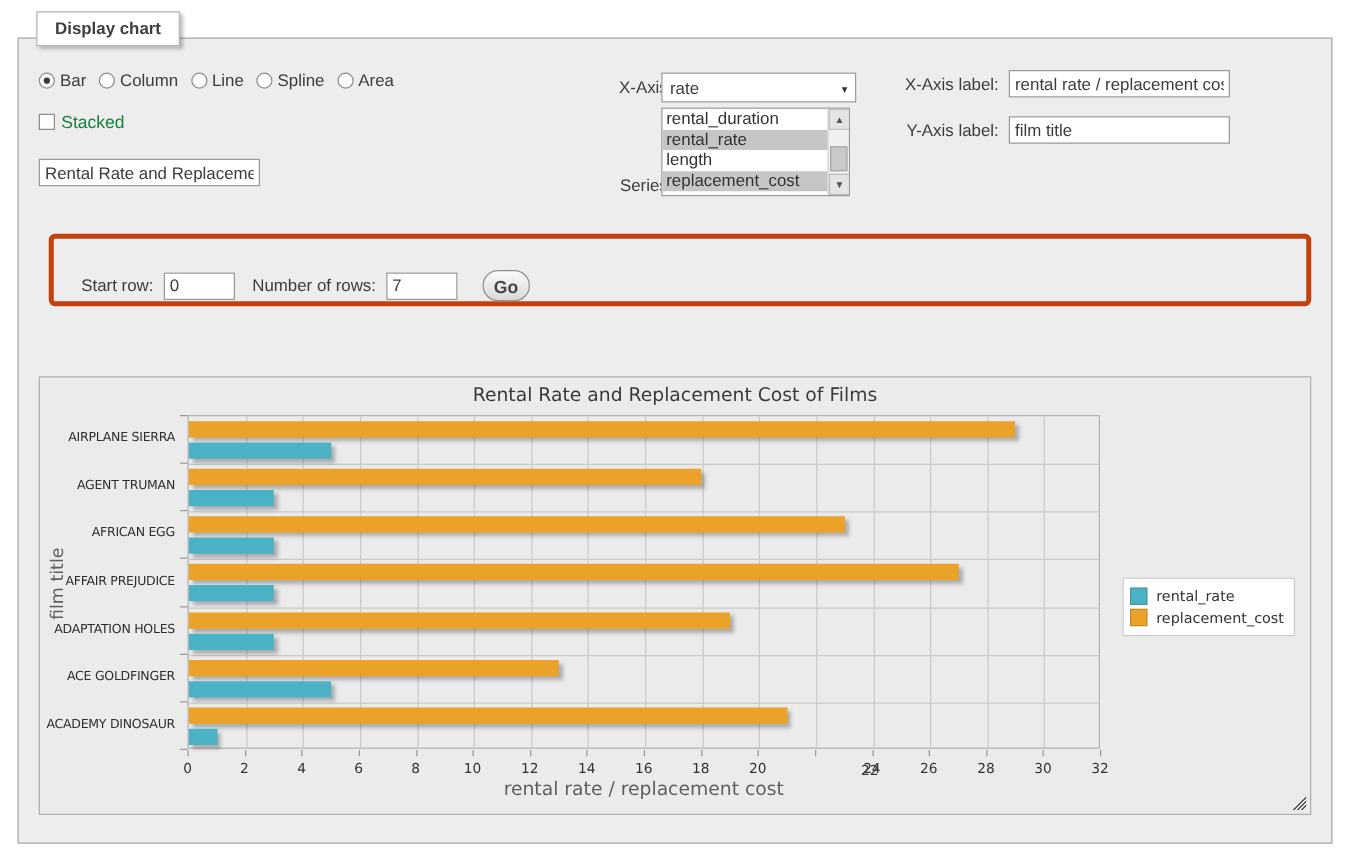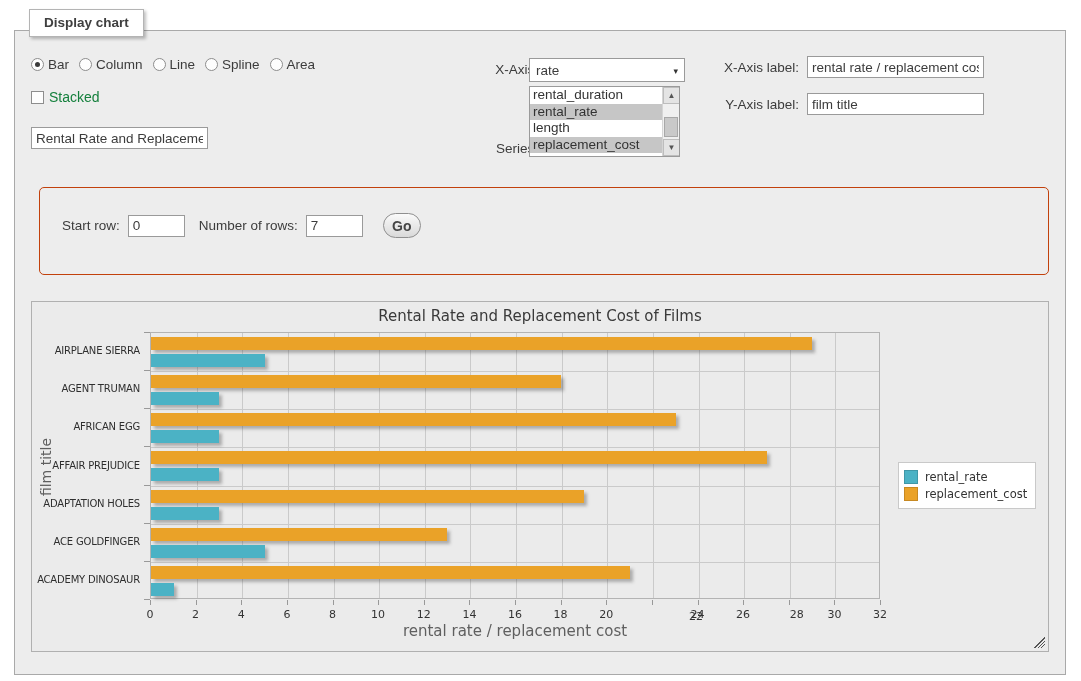--- a/index.html
+++ b/index.html
@@ -53,22 +53,22 @@
   .listbox .opt { height:16.5px; line-height:16.5px; padding:0 3px; white-space:nowrap; }
   .listbox .opt.sel { background:#c6c6c6; }
   .lb-scroll { position:absolute; right:0; top:0; width:17px; height:100%; background:#f0f0f0; border-left:1px solid #d5d5d5; }
   .lb-btn { position:absolute; left:0; width:17px; height:17px; background:#e4e4e4; border:1px solid #bdbdbd; font-size:8px; color:#555; text-align:center; line-height:15px; }
   .lb-btn.up { top:0; }
   .lb-btn.down { bottom:0; }
   .lb-thumb { position:absolute; left:1px; top:30px; width:14px; height:20px; background:#c9c9c9; border:1px solid #a8a8a8; }
 
   
   .params-panel {
-    position:absolute; left:24px; top:156px; width:1010px; height:88px;
-    border:1px solid #c2410c; border-radius:5px;
+    position:absolute; left:24px; top:156px; width:1010px; height:58px;
+    border:4px solid #c2410c; border-radius:5px;
   }
   .params-panel .ctrl-label { position:static; }
   .params-inner { position:absolute; left:22px; top:25px; display:flex; align-items:center; }
   .params-inner .gap-s { width:8px; } .params-inner .gap-m { width:14px; }
   .small-input { border:1px solid #9a9a9a; background:#fff; color:#3c3c3c; font-size:13.5px; font-family:"Liberation Sans",sans-serif; padding:2px 4px; width:57px; height:22px; outline:none; }
   .go-btn {
     margin-left:20px; width:38px; height:25px; border:1px solid #8f8f8f; border-radius:13px;
     background:linear-gradient(#fafafa,#d9d9d9); font-size:14px; font-weight:bold; color:#454545;
     font-family:"Liberation Sans",sans-serif; cursor:pointer;
   }
@@ -251,21 +251,21 @@
         <div class="xtick-label" style="left: 513.6px; top: 306px; position: absolute;">18</div>
         <div class="xtick-mark" style="left: 574.3px; top: 298px; position: absolute;"></div>
         <div class="xtick-label" style="left: 559.3px; top: 306px; position: absolute;">20</div>
         <div class="xtick-mark" style="left: 619.9px; top: 298px; position: absolute;"></div>
         <div class="xtick-label" style="left: 604.9px; top: 308px; position: absolute; margin-left: 44px;">22</div>
         <div class="xtick-mark" style="left: 665.5px; top: 298px; position: absolute;"></div>
         <div class="xtick-label" style="left: 650.5px; top: 306px; position: absolute;">24</div>
         <div class="xtick-mark" style="left: 711.1px; top: 298px; position: absolute;"></div>
         <div class="xtick-label" style="left: 696.1px; top: 306px; position: absolute;">26</div>
         <div class="xtick-mark" style="left: 756.8px; top: 298px; position: absolute;"></div>
-        <div class="xtick-label" style="left: 741.8px; top: 306px; position: absolute; text-align: right;">28</div>
+        <div class="xtick-label" style="left: 741.8px; top: 306px; position: absolute;">28</div>
         <div class="xtick-mark" style="left: 802.4px; top: 298px; position: absolute;"></div>
         <div class="xtick-label" style="left: 787.4px; top: 306px; position: absolute;">30</div>
         <div class="xtick-mark" style="left: 848px; top: 298px; position: absolute;"></div>
         <div class="xtick-label" style="left: 833px; top: 306px; position: absolute;">32</div>
       </div>
     <div class="x-axis-title">rental rate / replacement cost</div>
     <div class="chart-legend" id="chart-legend">
         <div class="legend-row">
           <span class="legend-swatch" style="background: rgb(75, 178, 197);"></span>
           <span class="legend-text">rental_rate</span>

